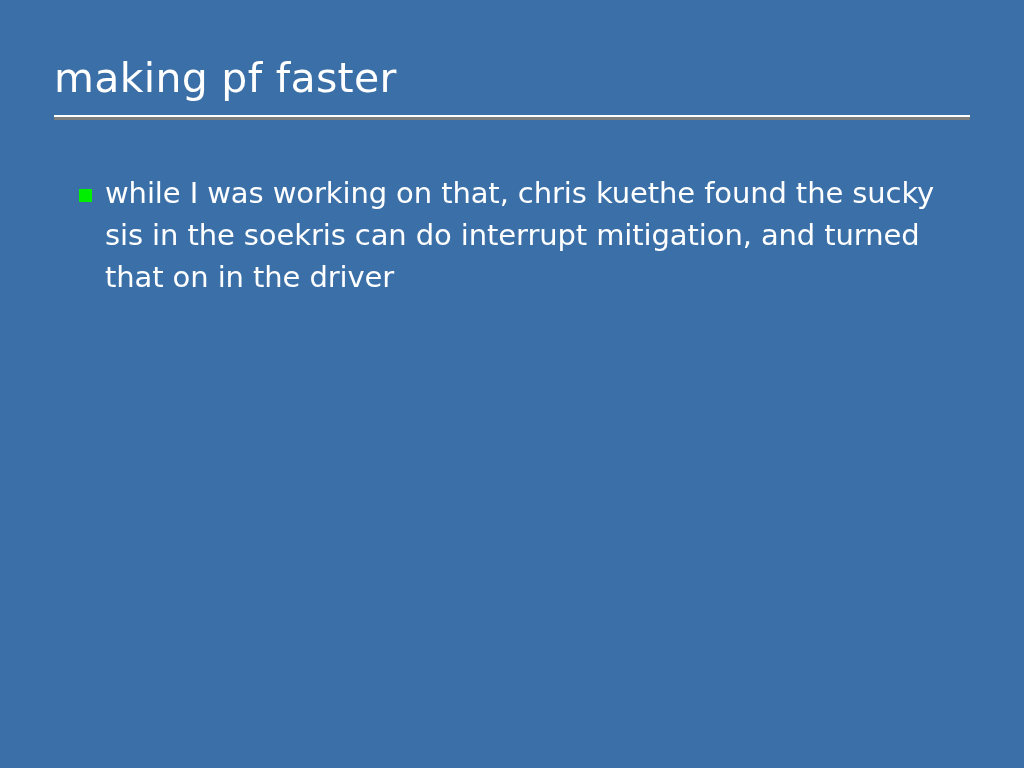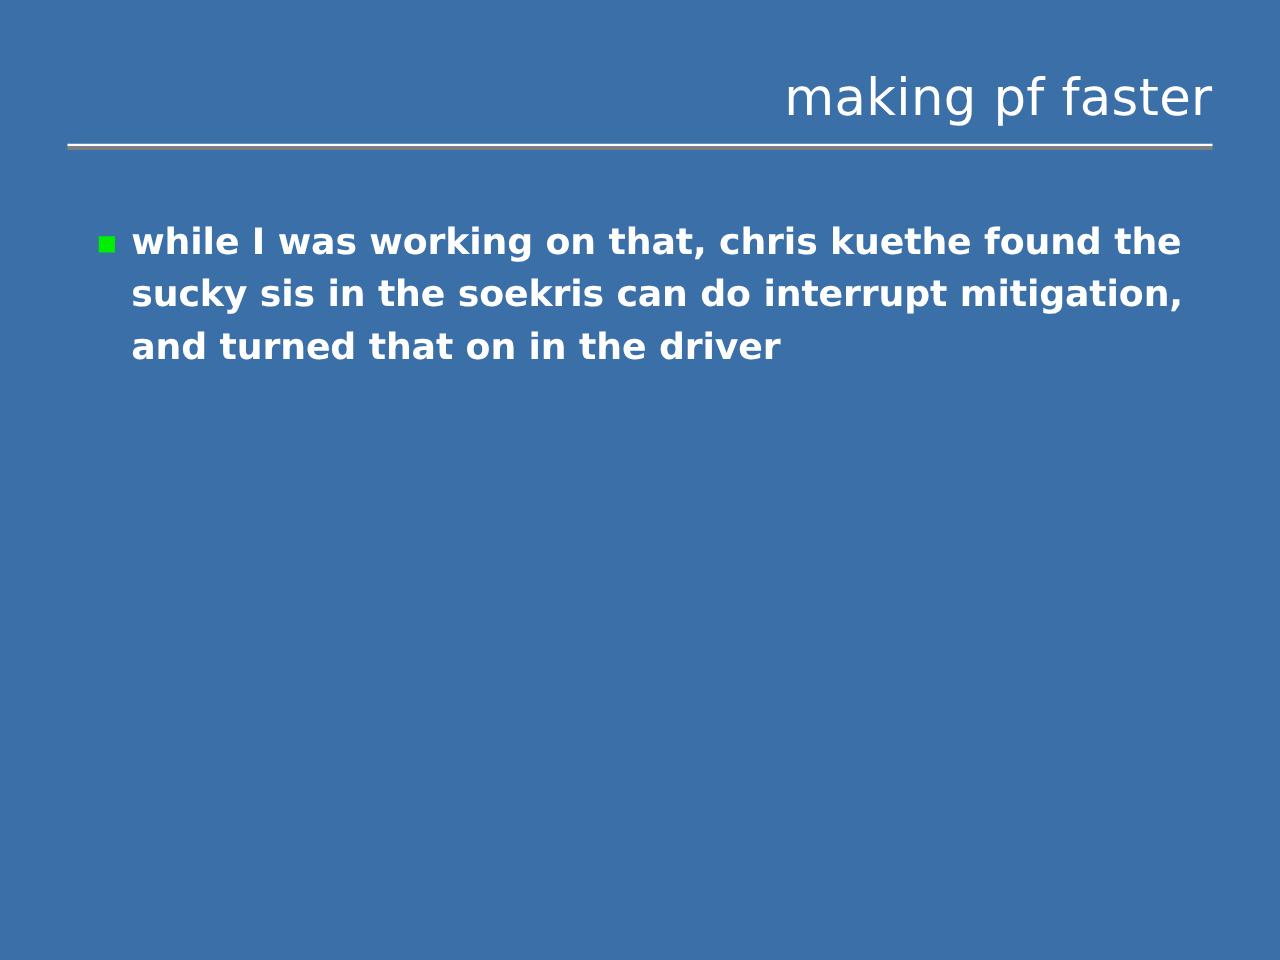--- a/index.html
+++ b/index.html
@@ -33,21 +33,20 @@
   #slide-title {
     margin: 0;
     padding: 0;
     color: #ffffff;
     font-family: "DejaVu Sans", sans-serif;
     font-size: 41px;
     font-weight: 400;
     line-height: 56px;
     letter-spacing: 0.3px;
     white-space: nowrap;
-    text-align: right;
   }
 
   
   #title-rule {
     position: absolute;
     left: 54px;
     top: 115px;
     width: 916px;
     height: 5px;
   }
@@ -86,21 +85,21 @@
     width: 13px;
     height: 13px;
     background: #00ee00;
   }
 
   .bullet-text {
     display: block;
     color: #ffffff;
     font-family: "DejaVu Sans", sans-serif;
     font-size: 29px;
-    font-weight: 700;
+    font-weight: 400;
     line-height: 42px;
     letter-spacing: -0.1px;
     max-width: 855px;
   }
 </style>
 </head>
 <body>
 
 <div id="slide">
 

